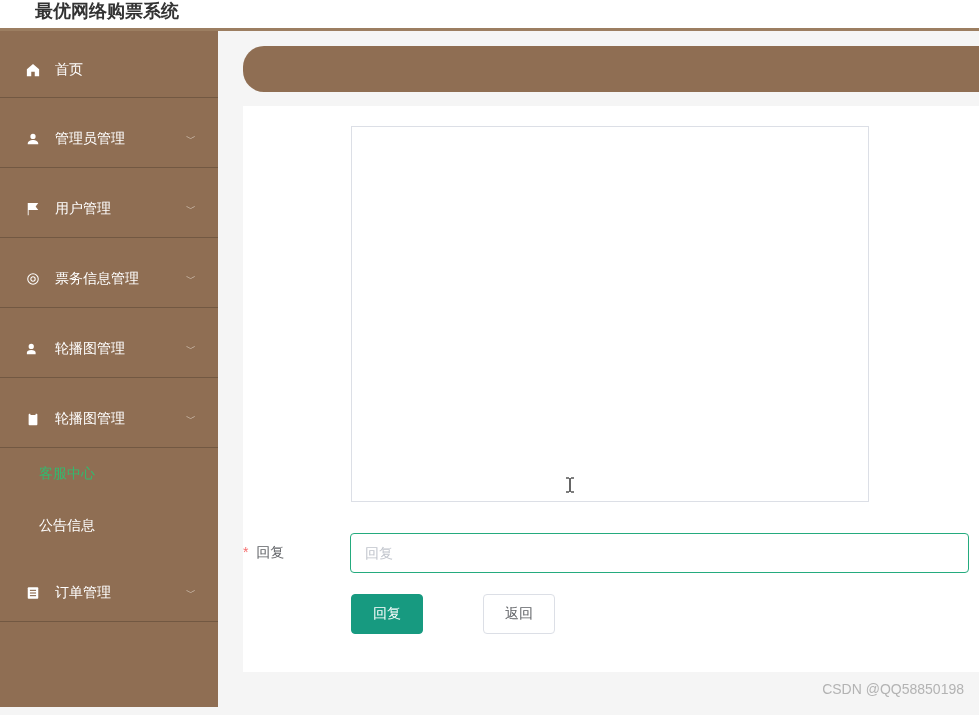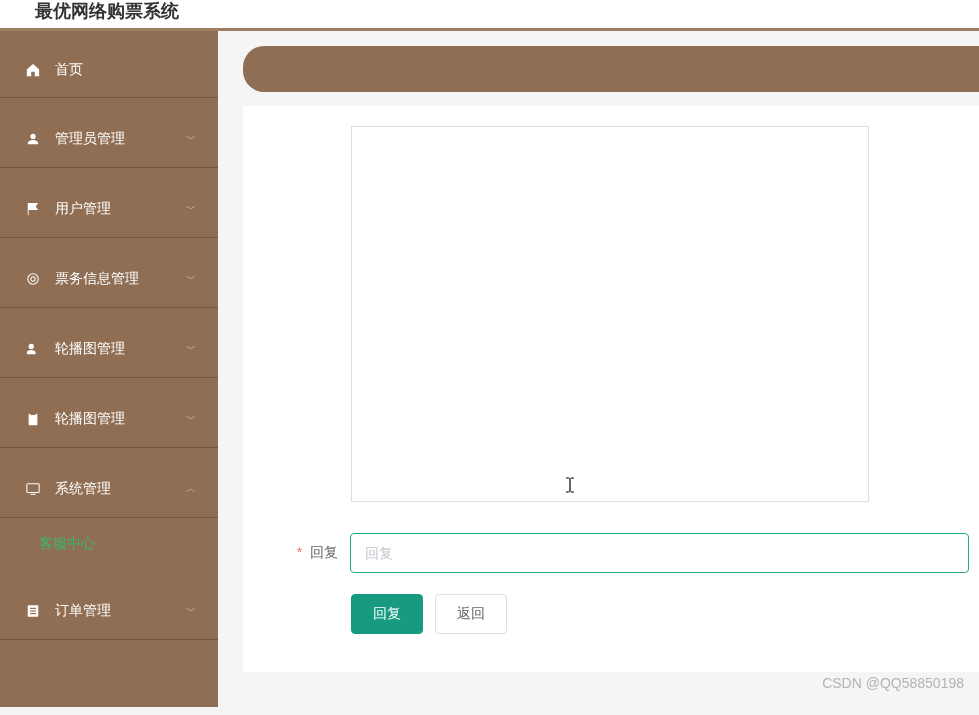--- a/index.html
+++ b/index.html
@@ -128,21 +128,21 @@
     .form-row {
       position: absolute;
       top: 427px;
       left: 0;
       right: 10px;
       display: flex;
       align-items: center;
     }
     .form-label {
       width: 107px;
-      text-align: right;
+      text-align: left;
       font-size: 14px;
       color: #606266;
       padding-right: 12px;
     }
     .form-label .star {
       color: #f56c6c;
       margin-right: 4px;
     }
     .form-input {
       flex: 1;
@@ -177,25 +177,26 @@
     }
     .btn-primary {
       background: #179a80;
       color: #fff;
       border: 1px solid #179a80;
     }
     .btn-default {
       background: #fff;
       color: #606266;
       border: 1px solid #dcdfe6;
+      margin-left: 48px;
     }
     .watermark {
       position: absolute;
       right: 15px;
-      bottom: 16px;
+      bottom: 10px;
       font-size: 14px;
       color: #b3b3b3;
       font-family: Arial, sans-serif;
     }
     .cursor {
       position: absolute;
       left: 345px;
       top: 445px;
       width: 14px;
       height: 18px;
@@ -267,33 +268,26 @@
       <span class="sb-icon">
         <svg viewBox="0 0 16 16" width="14" height="14">
             <rect x="3" y="2" width="10" height="13" rx="1"></rect>
             <rect x="5" y="0.5" width="6" height="3" rx="1" fill="#8f6e53"></rect>
           </svg>
       </span>
       <span>轮播图管理</span>
       <span class="sb-chevron">﹀</span>
     </div>
 
-    <div class="sb-item">
-      <span class="sb-icon">
-        <svg viewBox="0 0 16 16" width="14" height="14" fill="none" stroke="#fff" stroke-width="1.2">
-            <rect x="1" y="2" width="14" height="10" rx="1"></rect>
-            <line x1="5" y1="14" x2="11" y2="14"></line>
-          </svg>
-      </span>
-      <span>系统管理</span>
-      <span class="sb-chevron">︿</span>
-    </div>
 
     <div class="sb-sub active">
       <span>客服中心</span>
+    </div>
+    <div class="sb-sub">
+      <span>公告信息</span>
     </div>
 
     <div class="sb-item">
       <span class="sb-icon">
         <svg viewBox="0 0 16 16" width="14" height="14">
             <rect x="2" y="1.5" width="12" height="13" rx="1"></rect>
             <line x1="4.5" y1="5" x2="11.5" y2="5" stroke="#8f6e53" stroke-width="1.3"></line>
             <line x1="4.5" y1="8" x2="11.5" y2="8" stroke="#8f6e53" stroke-width="1.3"></line>
             <line x1="4.5" y1="11" x2="11.5" y2="11" stroke="#8f6e53" stroke-width="1.3"></line>
           </svg>

